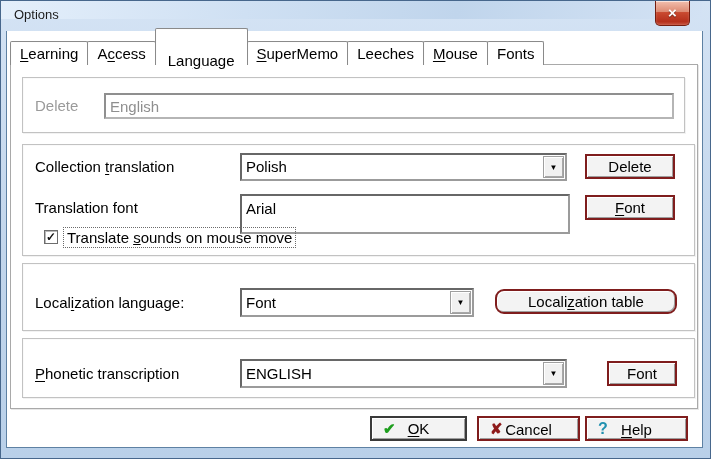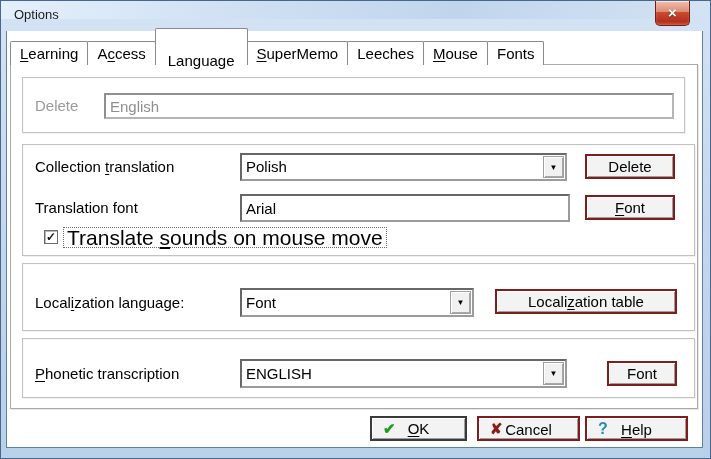--- a/index.html
+++ b/index.html
@@ -79,21 +79,21 @@
     font-size:15px;color:#000;text-align:center;cursor:default;
   }
   .btn-default{border:2px solid #3a3a3a;}
   
   .checkbox{
     position:absolute;left:37px;top:199px;width:14px;height:14px;background:#fff;
     border:1px solid #6d6d6d;box-shadow:inset 1px 1px 0 #b9b9b9;z-index:4;
     color:#111;font-size:12px;line-height:12px;text-align:center;font-weight:bold;cursor:default;
   }
   .cb-label{
-    position:absolute;left:56px;top:196px;font-size:21px;line-height:19px;z-index:4;
+    position:absolute;left:56px;top:196px;font-size:15px;line-height:19px;z-index:4;
     border:1px dotted #6a6a6a;padding:0 3px;cursor:default;white-space:nowrap;
   }
   
   .footer-btn{height:25px;line-height:21px;}
   .footer-btn .cap{display:inline-block;}
   .icon{
     position:absolute;left:11px;top:0;bottom:0;font-weight:bold;font-size:15px;line-height:22px;
   }
   .ok-icon{color:#1e9e1e;}
   .cancel-icon{color:#8e1a1a;}
@@ -138,39 +138,39 @@
     <span class="lbl" style="left:28px;top:122px;line-height:28px;">Collection <u>t</u>ranslation</span>
     <div class="field combo" style="left:233px;top:122px;width:327px;height:28px;">
       <span>Polish</span>
       <div class="dd-btn">
         <span>▼</span>
       </div>
     </div>
     <button class="btn" style="left:578px;top:123px;width:90px;height:25px;">Delete</button>
 
     <span class="lbl" style="left:28px;top:163px;line-height:28px;">Translation font</span>
-    <div class="field" style="left:233px;top:163px;width:330px;height:28px;line-height:25px;">
+    <div class="field" style="left:233px;top:163px;width:330px;height:40px;line-height:25px;">
       <span>Arial</span>
     </div>
     <button class="btn" style="left:578px;top:164px;width:90px;height:25px;"><u>F</u>ont</button>
 
     <div class="checkbox">
       <span>✓</span>
     </div>
     <span class="cb-label">Translate <u>s</u>ounds on mouse move</span>
 
     <div class="groupbox g3"></div>
     <span class="lbl" style="left:28px;top:257px;line-height:29px;">Local<u>i</u>zation language:</span>
     <div class="field combo" style="left:233px;top:257px;width:234px;height:29px;line-height:25px;">
       <span>Font</span>
       <div class="dd-btn">
         <span>▼</span>
       </div>
     </div>
-    <button class="btn" style="left:488px;top:258px;width:182px;height:25px;">Locali<u>z</u>ation table</button>
+    <button class="btn" style="left:488px;top:258px;width:182px;height:25px;border-radius:9px;">Locali<u>z</u>ation table</button>
 
     <div class="groupbox g4"></div>
     <span class="lbl" style="left:28px;top:328px;line-height:29px;"><u>P</u>honetic transcription</span>
     <div class="field combo" style="left:233px;top:328px;width:327px;height:29px;line-height:25px;">
       <span>ENGLISH</span>
       <div class="dd-btn">
         <span>▼</span>
       </div>
     </div>
     <button class="btn" style="left:600px;top:330px;width:70px;height:25px;">Font</button>

